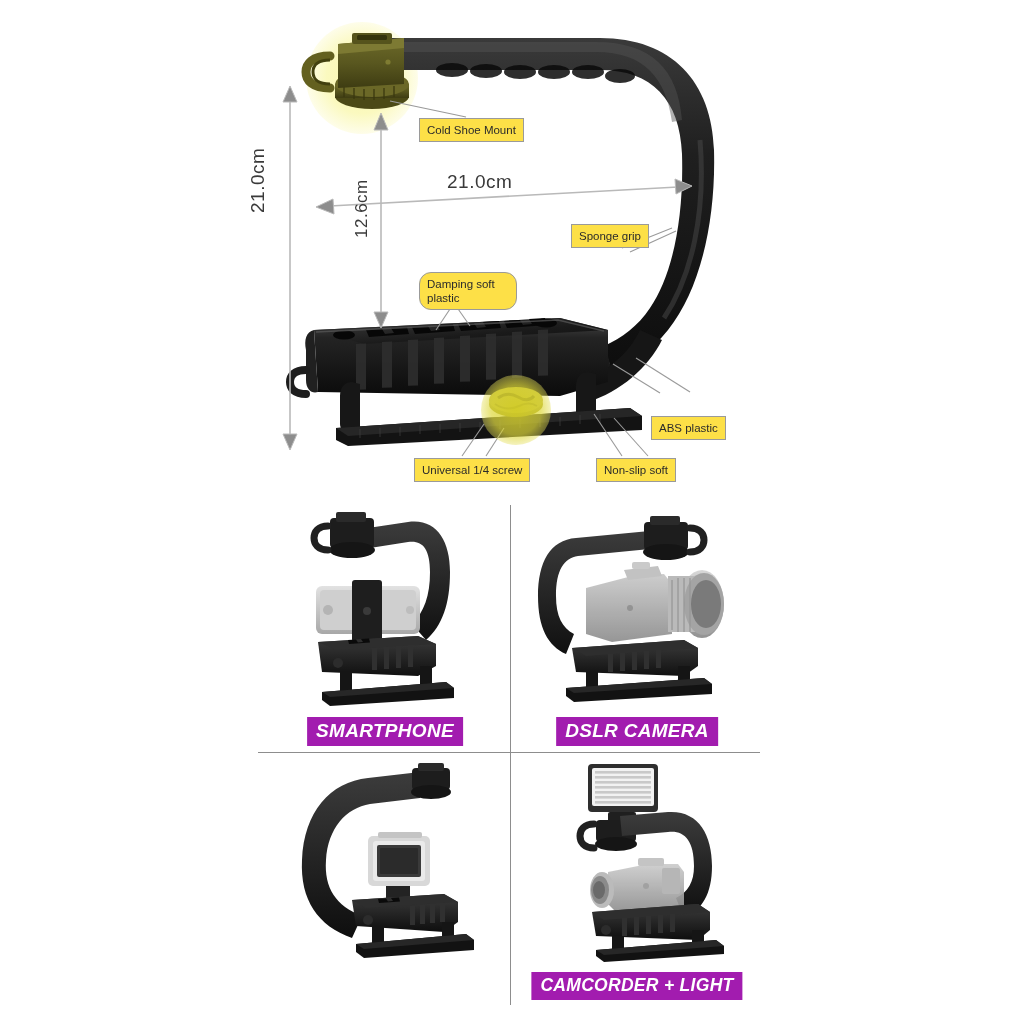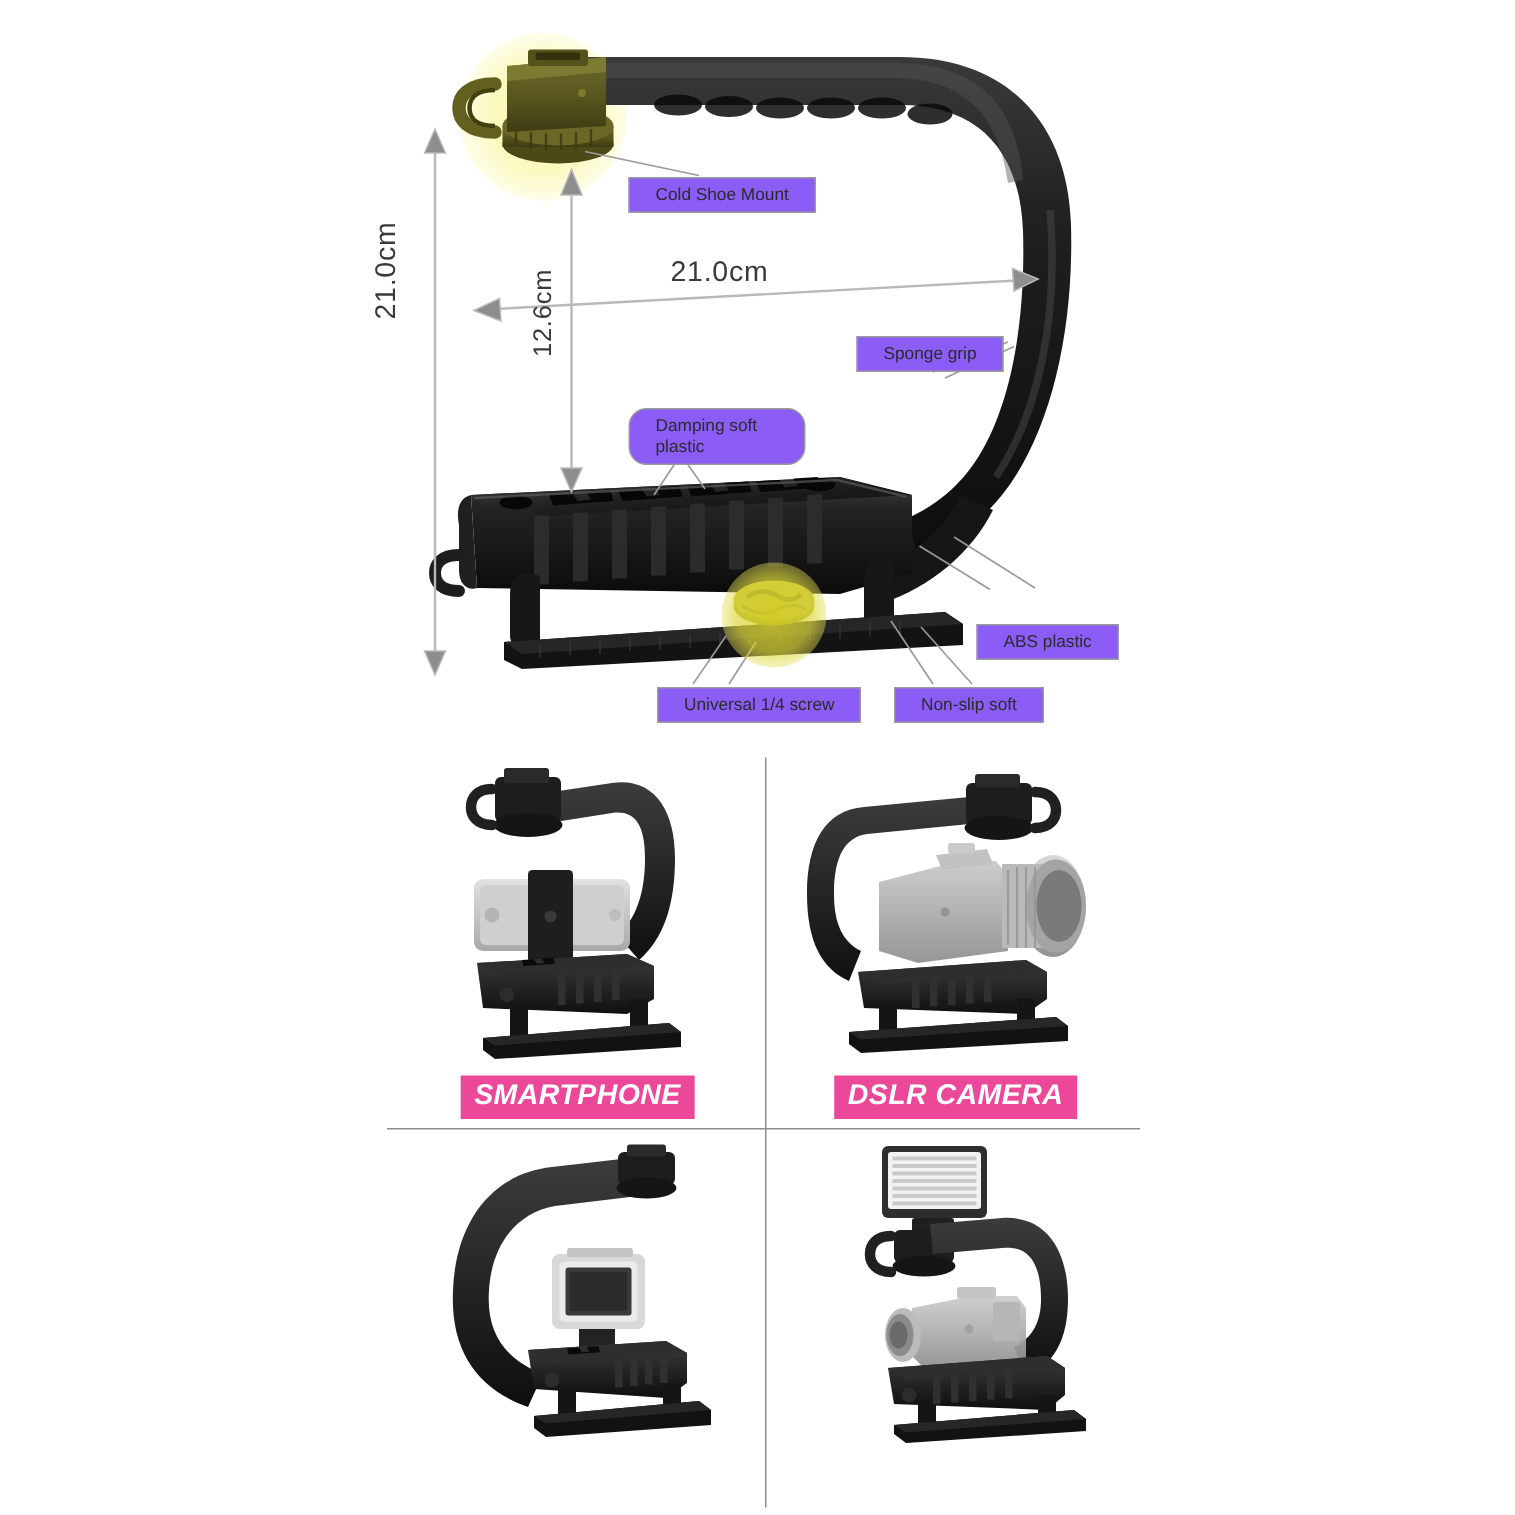--- a/index.html
+++ b/index.html
@@ -53,33 +53,33 @@
   #product {
     position: absolute;
     left: 0; top: 0;
     width: 1010px; height: 500px;
   }
 
   
   .callout {
     position: absolute;
     border: 1px solid #9a9a9a;
-    background: #8b5cf6;
+    background: #fde047;
     color: #2b2b2b;
     font-size: 11.5px;
     line-height: 14px;
-    padding: 4px 17px;
+    padding: 4px 7px;
     white-space: pre-line;
     font-family: "Liberation Sans", sans-serif;
   }
   #callout-cold-shoe   { left: 419px; top: 118px; }
   #callout-sponge      { left: 571px; top: 224px; }
   #callout-damping     { left: 419px; top: 272px; width: 82px; border-radius: 12px; }
   #callout-abs         { left: 651px; top: 395px; margin-top: 21px; }
-  #callout-screw       { left: 414px; top: 458px; margin-left: 24px; }
+  #callout-screw       { left: 414px; top: 458px; }
   #callout-nonslip     { left: 596px; top: 458px; }
 
   
   .dim-text {
     position: absolute;
     color: #3a3a3a;
     font-size: 19px;
     letter-spacing: 0.5px;
     font-family: "Liberation Sans", sans-serif;
     white-space: nowrap;
@@ -129,21 +129,21 @@
   .cell-art {
     position: absolute;
     left: 0; top: 0;
     width: 250px; height: 215px;
   }
   .cell-caption {
     position: absolute;
     bottom: 6px;
     left: 50%;
     transform: translateX(-50%);
-    background: #ec4899;
+    background: #a21caf;
     color: #ffffff;
     font-family: "Liberation Sans", sans-serif;
     font-weight: bold;
     font-style: italic;
     font-size: 19px;
     letter-spacing: 0.3px;
     padding: 3px 9px 4px 9px;
     white-space: nowrap;
   }
   #cell-camcorder .cell-caption { font-size: 17.5px; }
@@ -620,15 +620,16 @@
           <rect x="158" y="160" width="5" height="18"></rect>
         </g>
         <circle cx="94" cy="176" r="5" fill="#2c2c2c"></circle>
       </g>
 
       <path d="M 100 182 L 112 182 L 112 198 L 100 198 Z" fill="#151515"></path>
       <path d="M 180 176 L 192 176 L 192 192 L 180 192 Z" fill="#151515"></path>
       <path d="M 84 196 L 204 186 L 212 192 L 212 200 L 92 208 L 84 202 Z" fill="#121212"></path>
       <path d="M 84 196 L 204 186 L 212 192 L 92 201 Z" fill="#272727"></path>
     </svg>
+    <div class="cell-caption">CAMCORDER + LIGHT</div>
   </div>
 
 </div>
 
 </body></html>

